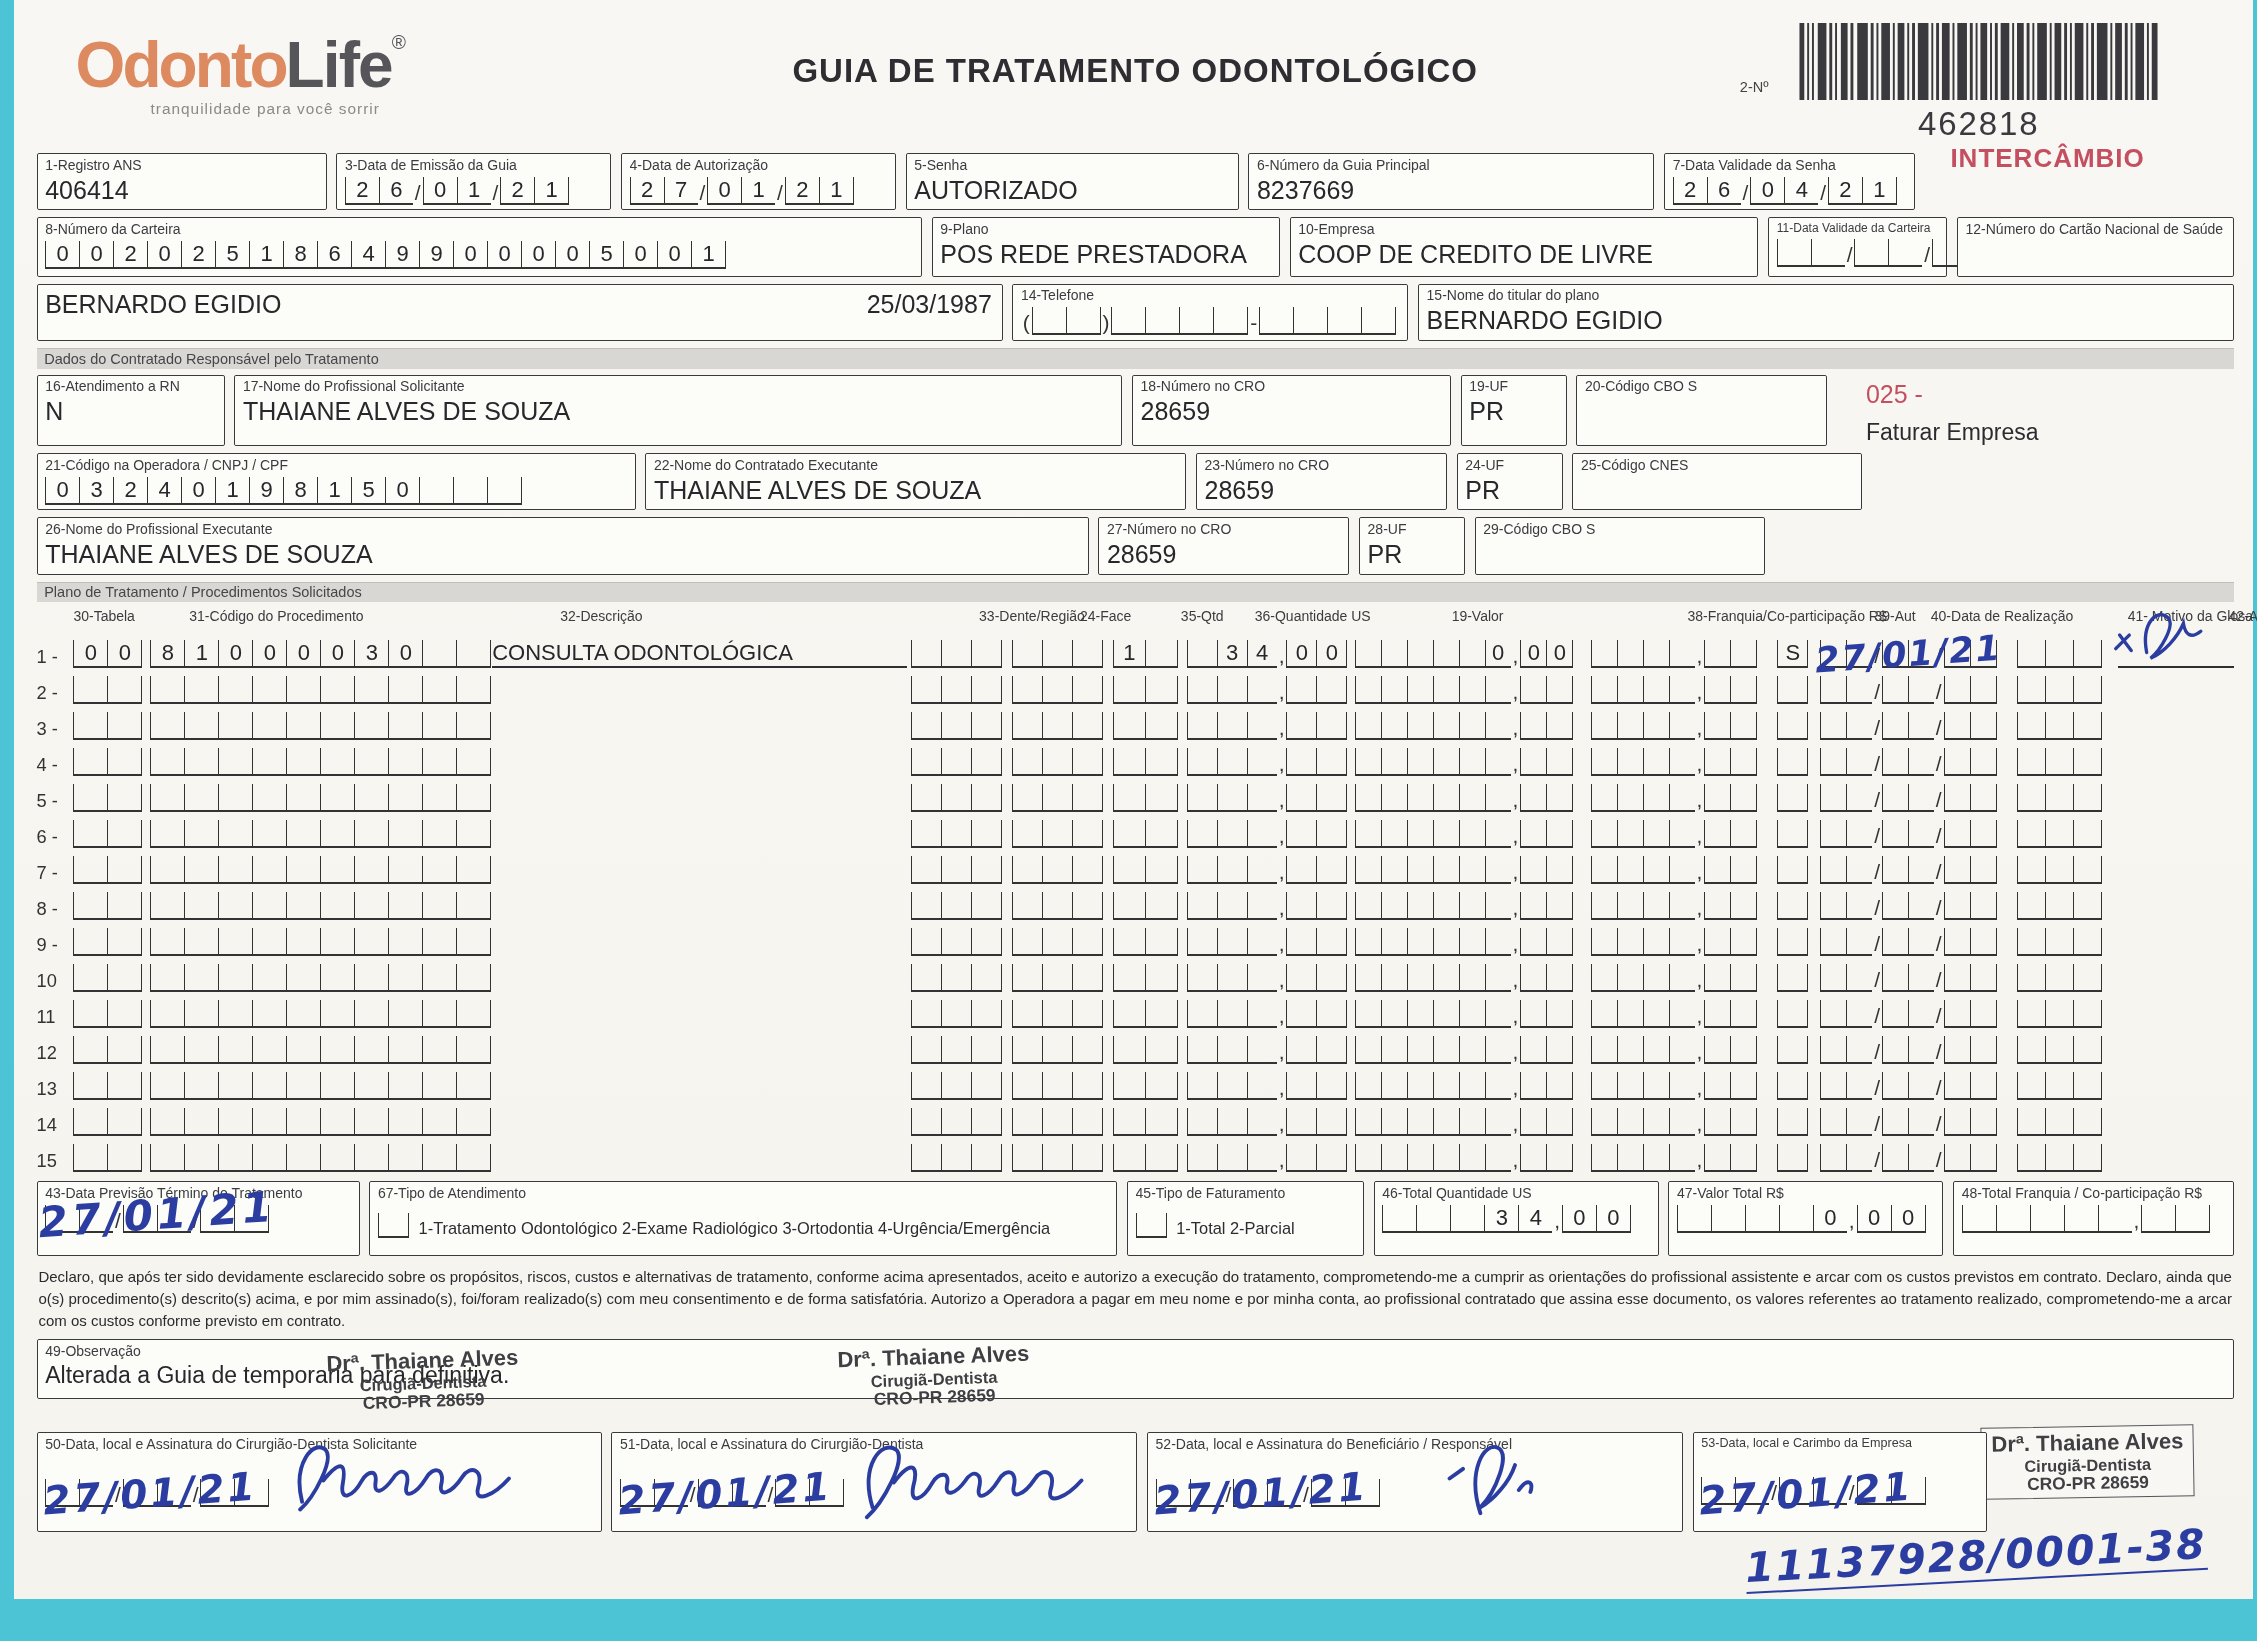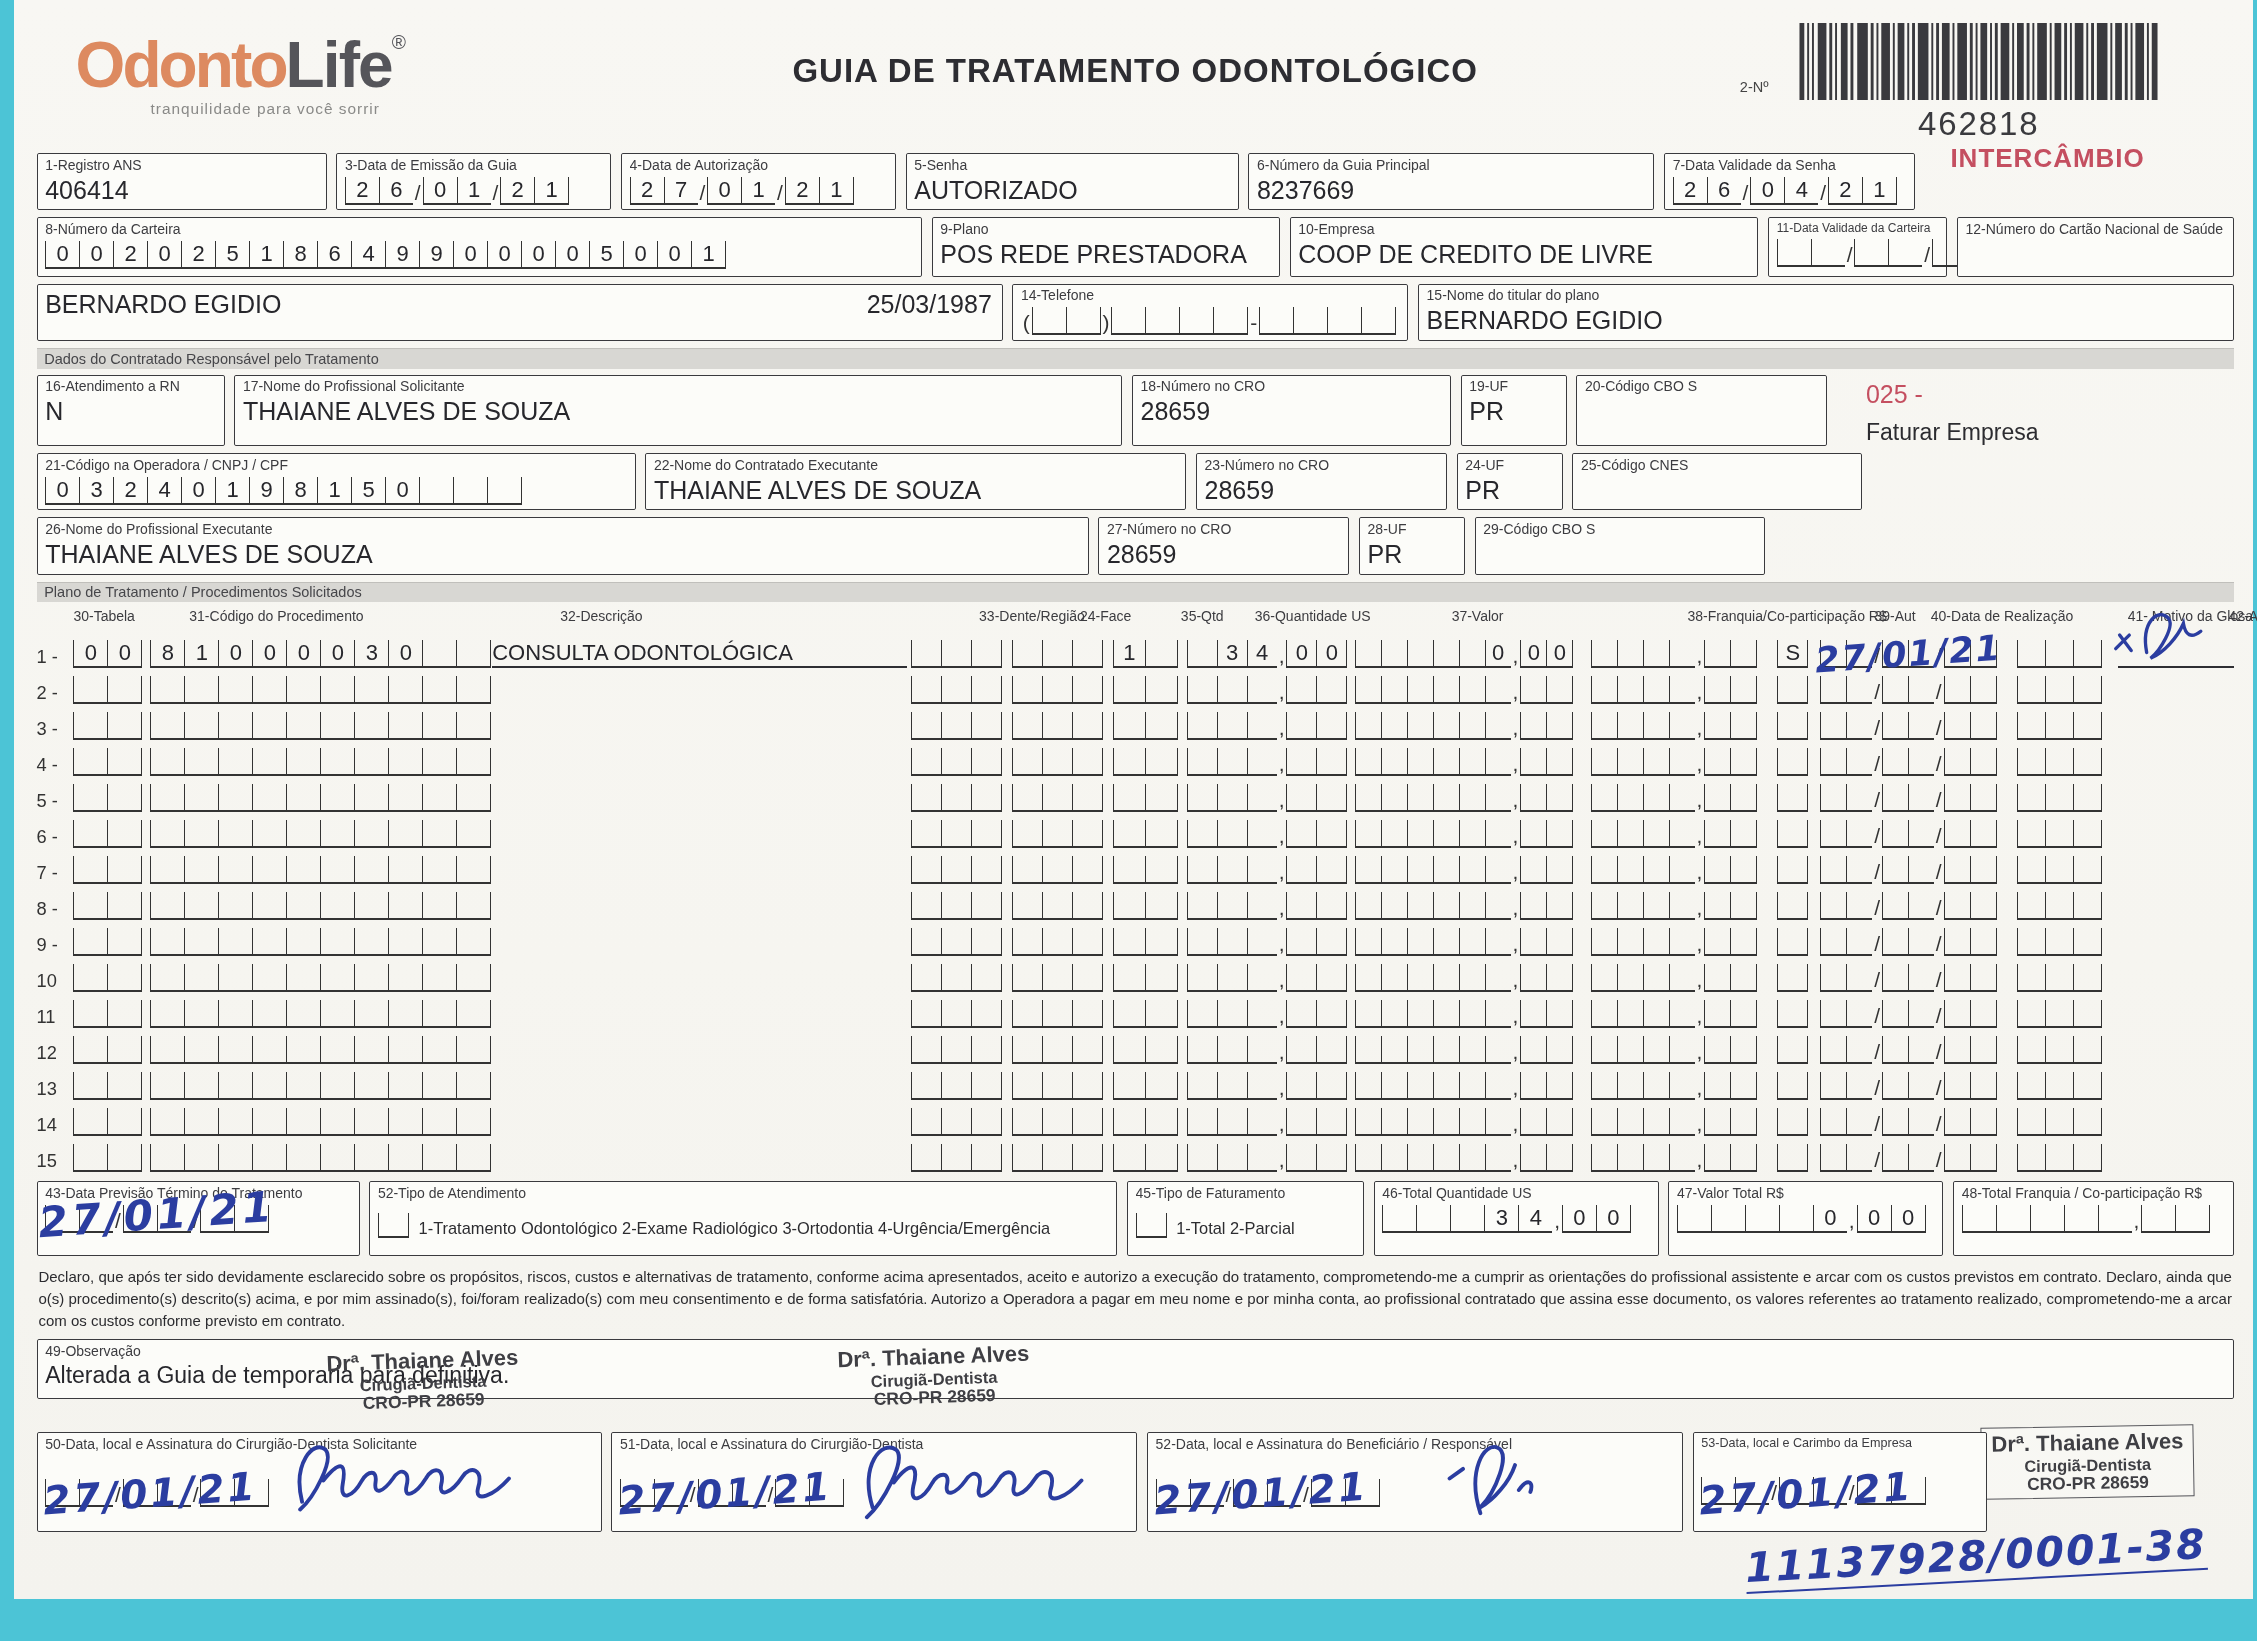--- a/index.html
+++ b/index.html
@@ -389,21 +389,21 @@
     <div class="ptable">
       <div class="phead">
         <span class="slot sl-num"></span>
         <span class="slot sl-tab">30-Tabela</span>
         <span class="slot sl-cod" style="padding-left:39px">31-Código do Procedimento</span>
         <span class="slot sl-desc" style="padding-left:29px">32-Descrição</span>
         <span class="slot sl-dente">33-Dente/Região</span>
         <span class="slot sl-face">24-Face</span>
         <span class="slot sl-qtd">35-Qtd</span>
         <span class="slot sl-us">36-Quantidade US</span>
-        <span class="slot sl-val" style="padding-left:29px">37-Valor</span>
+        <span class="slot sl-val" style="padding-left:29px">19-Valor</span>
         <span class="slot sl-fra">38-Franquia/Co-participação R$</span>
         <span class="slot sl-aut">39-Aut</span>
         <span class="slot sl-data" style="padding-left:13.5px">40-Data de Realização</span>
         <span class="slot sl-glo">41- Motivo da Glosa</span>
         <span class="slot sl-ass">42-Assinatura</span>
       </div>
       <div>
           <div class="prow">
             <span class="rnum">1 -</span>
             <span class="slot sl-tab">
@@ -1997,21 +1997,21 @@
               <span class="sep">/</span>
               <span class="cell"></span>
               <span class="cell"></span>
               <span class="sep">/</span>
               <span class="cell"></span>
               <span class="cell"></span>
             </span></div>
         <div class="hand hand-big" style="top:7.7px">27/01/21</div>
       </div>
       <div class="box" style="width:748px;height:75px">
-        <div class="lab">52-Tipo de Atendimento</div>
+        <div class="lab">67-Tipo de Atendimento</div>
         <div class="opts">
             <span class="chk"></span>
             <span>1-Tratamento Odontológico  2-Exame Radiológico  3-Ortodontia  4-Urgência/Emergência</span>
           </div>
       </div>
       <div class="box" style="width:237px;height:75px">
         <div class="lab">45-Tipo de Faturamento</div>
         <div class="opts">
             <span class="chk"></span>
             <span>1-Total  2-Parcial</span>

